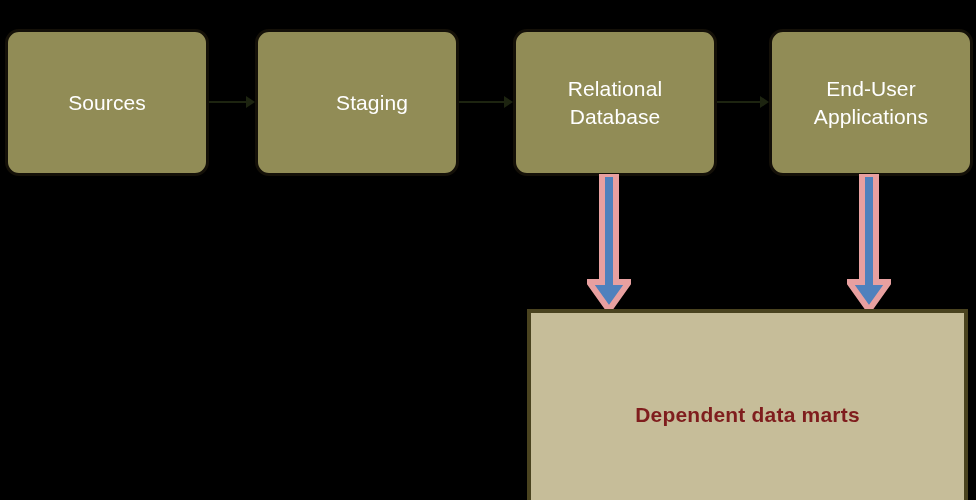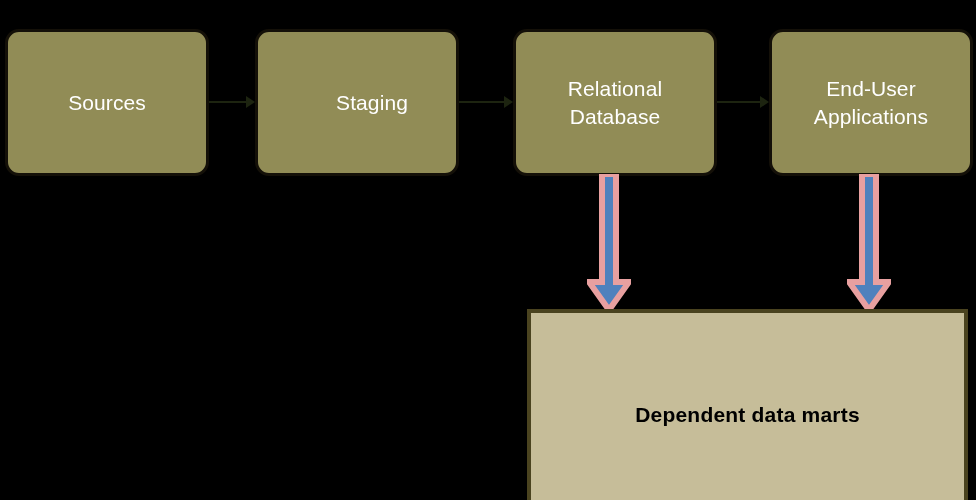--- a/index.html
+++ b/index.html
@@ -95,21 +95,21 @@
     width: 441px;
     height: 212px;
     box-sizing: border-box;
     background: #c6bd99;
     border: 4px solid #4a431f;
     display: flex;
     align-items: center;
     justify-content: center;
   }
   #marts-label {
-    color: #000000;
+    color: #7f1d1d;
     font-size: 21px;
     font-weight: bold;
     letter-spacing: 0.2px;
     text-align: center;
   }
 </style>
 </head>
 <body>
 
 <div id="canvas">

